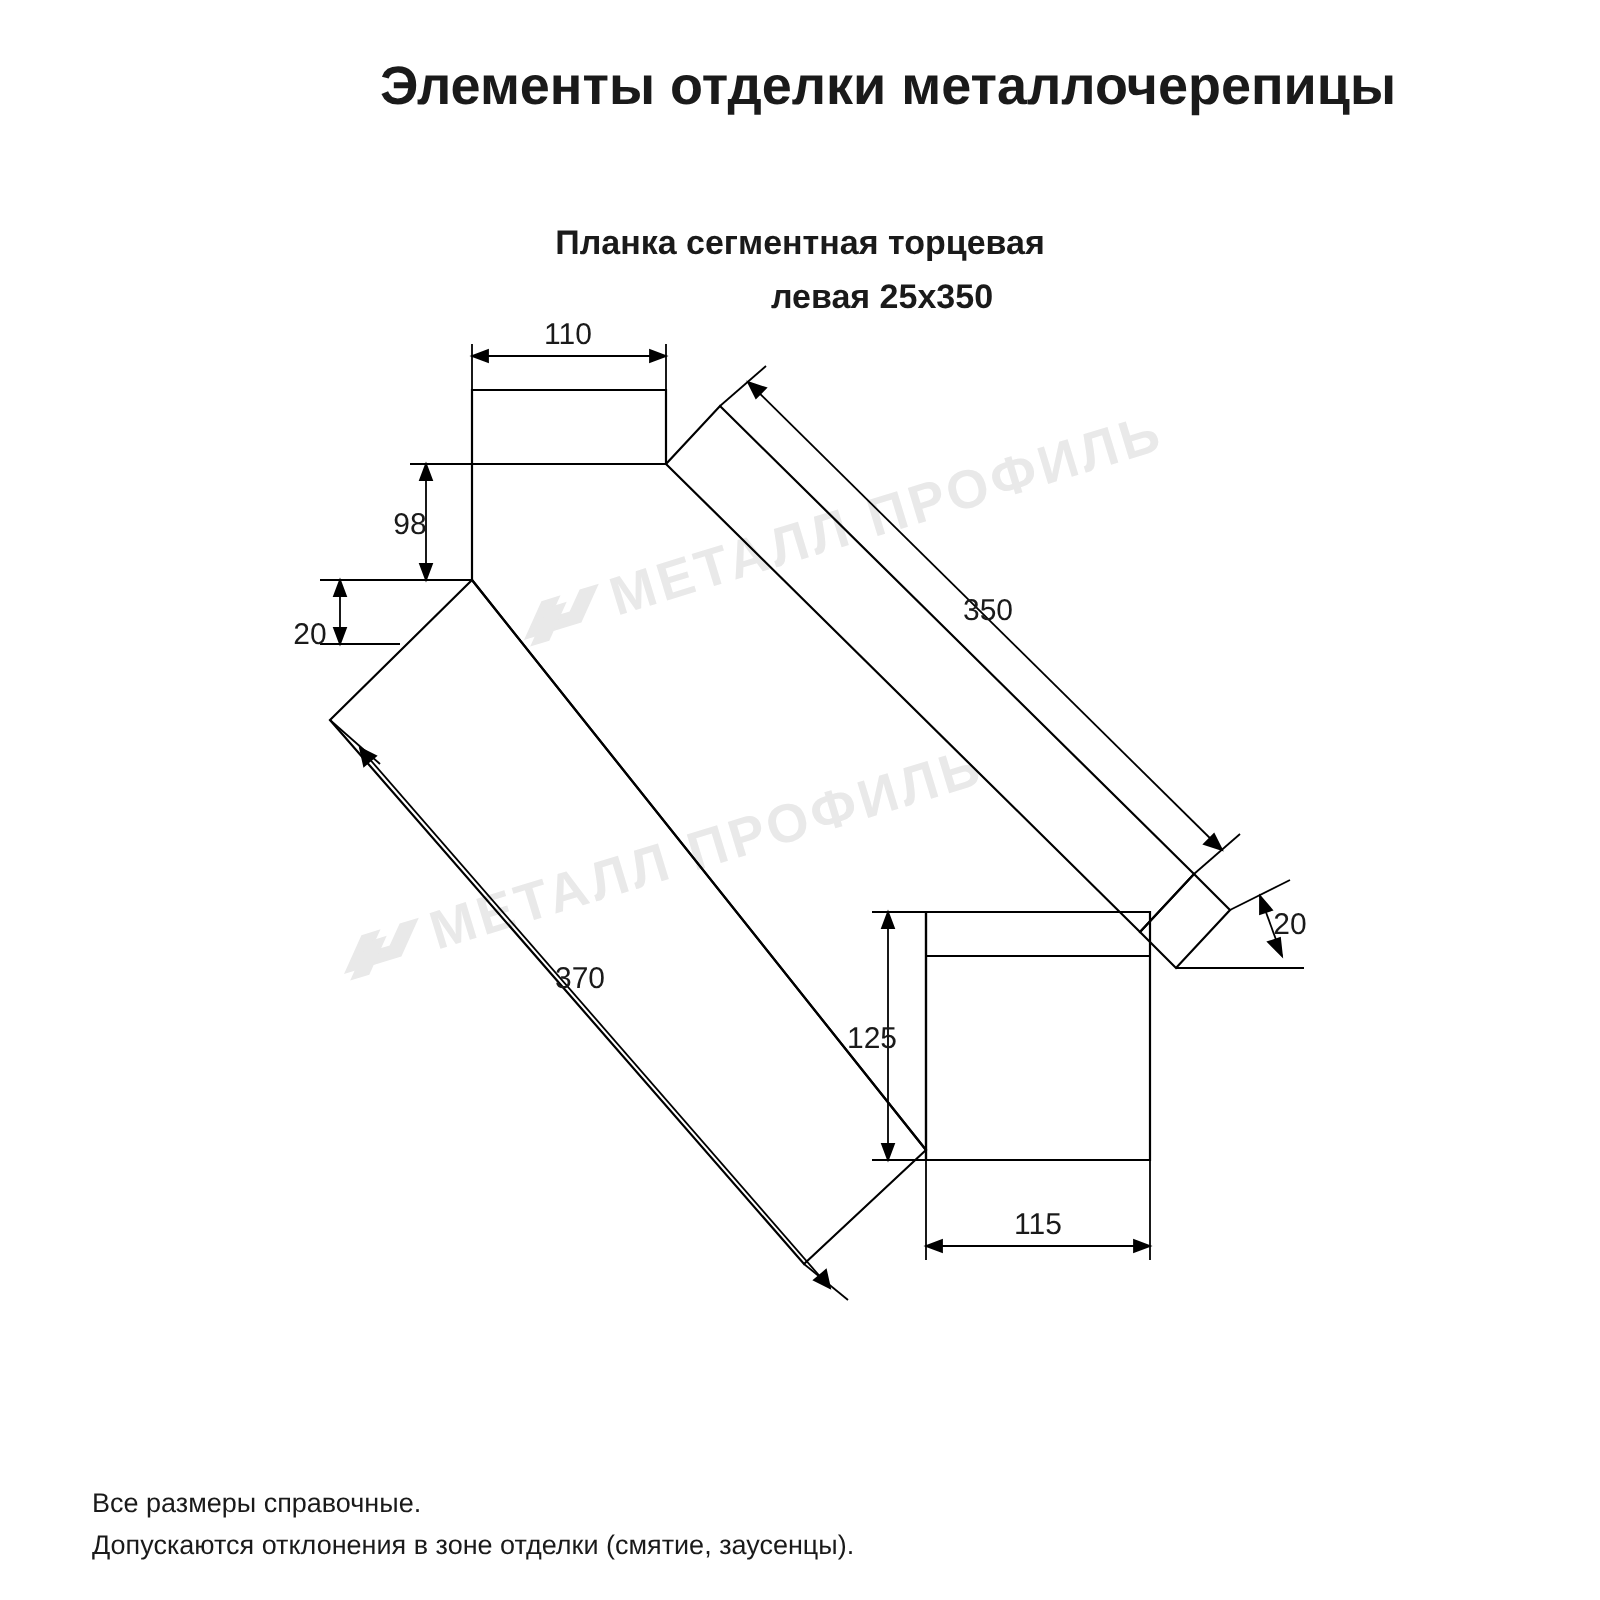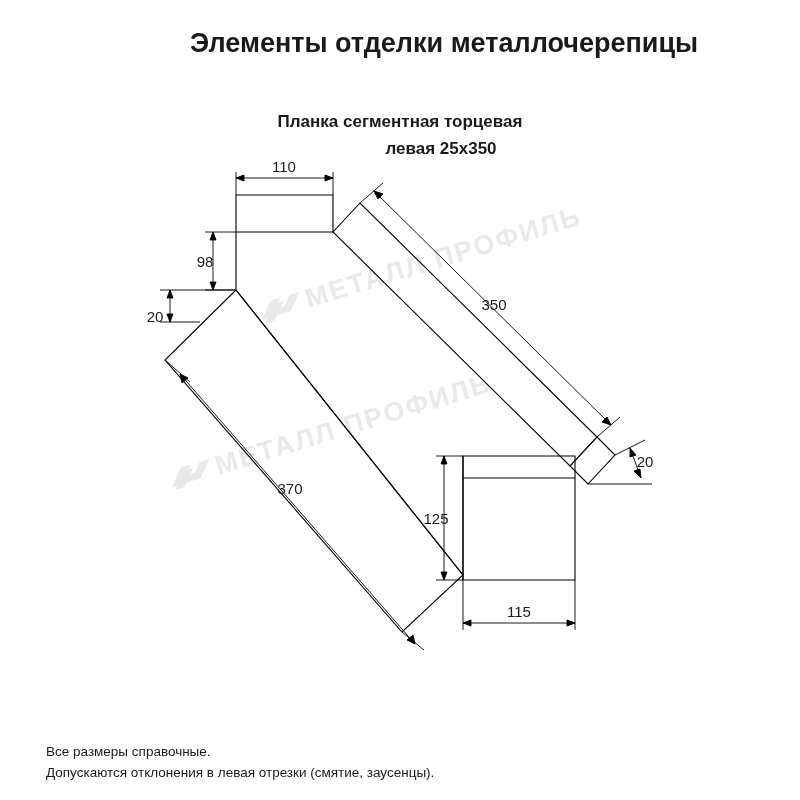--- a/index.html
+++ b/index.html
@@ -196,15 +196,15 @@
       <line x1="575" y1="580" x2="575" y2="630"></line>
       <line x1="463" y1="623" x2="575" y2="623"></line>
       <path d="M463,623 l8,-3 l0,6 z" fill="#000"></path>
       <path d="M575,623 l-8,-3 l0,6 z" fill="#000"></path>
     </g>
     <text class="dim-text" x="519" y="617" text-anchor="middle">115</text>
 
   </svg>
 
   <div class="footnote l1">Все размеры справочные.</div>
-  <div class="footnote l2">Допускаются отклонения в левая отрезки (смятие, заусенцы).</div>
+  <div class="footnote l2">Допускаются отклонения в зоне отделки (смятие, заусенцы).</div>
 
 </div>
 
 </body></html>

